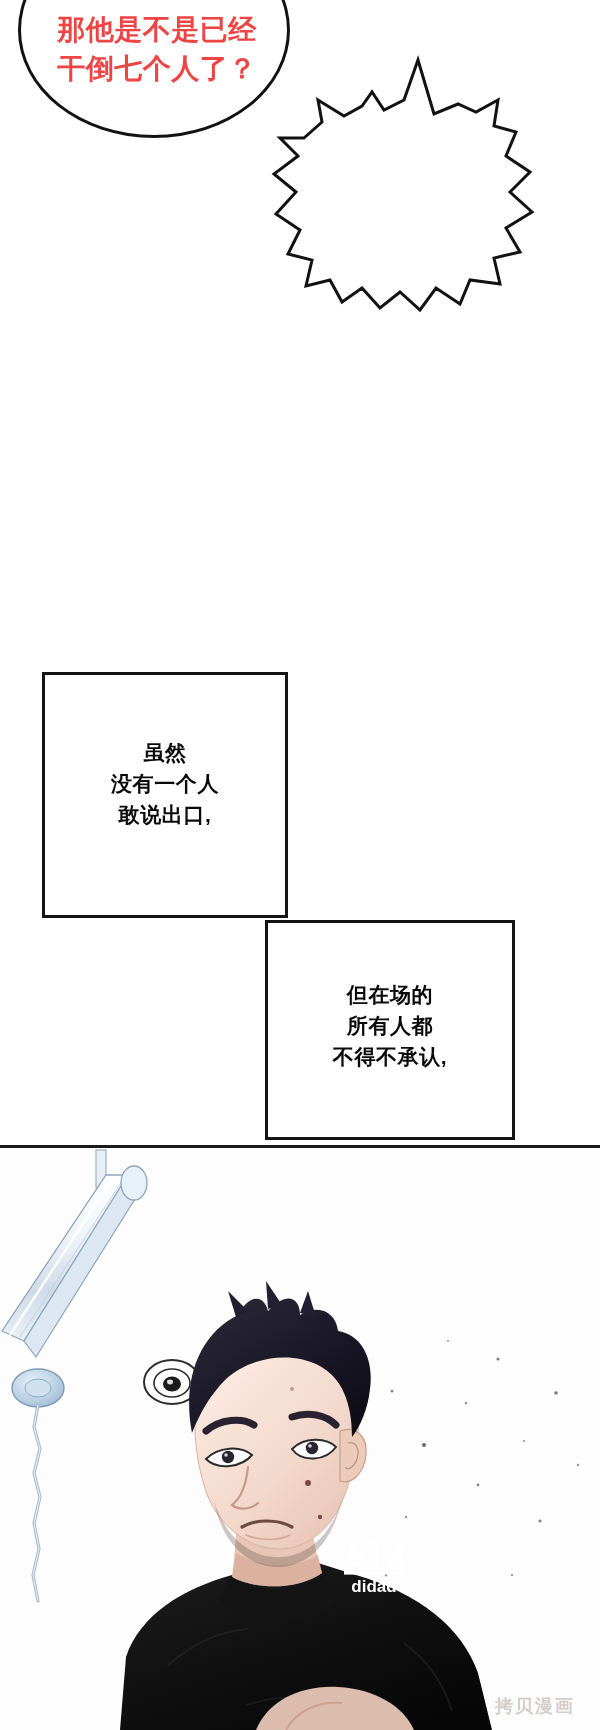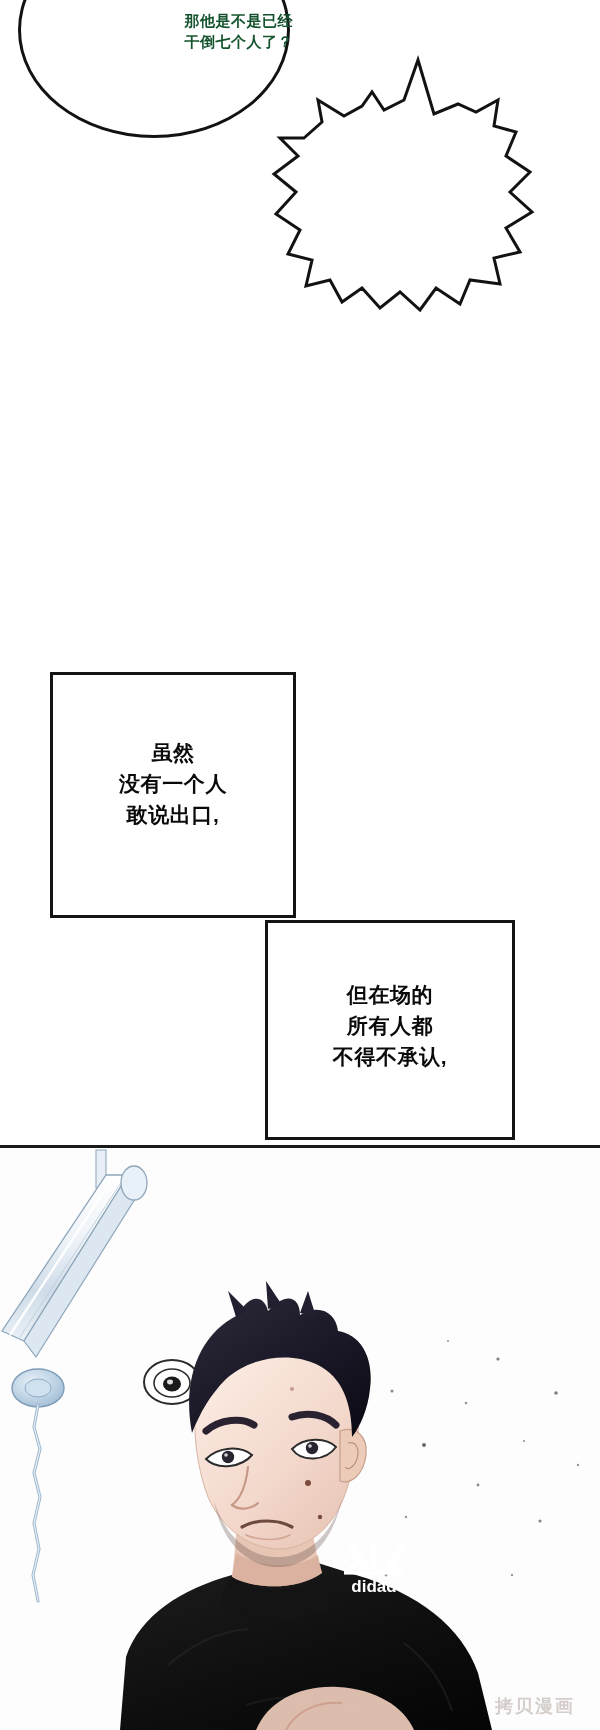--- a/index.html
+++ b/index.html
@@ -32,25 +32,25 @@
     border: 3px solid #121212;
     border-radius: 50% 50% 50% 50% / 50% 50% 50% 50%;
     background: #ffffff;
     box-sizing: border-box;
   }
   .bubble-oval-text {
     position: absolute;
     left: 0;
     top: 86px;
     width: 272px;
-    text-align: right;
-    font-size: 15px;
+    text-align: center;
+    font-size: 28px;
     font-weight: 700;
     line-height: 1.38;
-    color: #14532d;
+    color: #ef4444;
     letter-spacing: 0.5px;
     white-space: pre-line;
   }
 
   
   .bubble-spiky {
     left: 244px;
     top: 52px;
     width: 296px;
     height: 272px;
@@ -79,21 +79,21 @@
     position: absolute;
     width: 100%;
     text-align: center;
     font-size: 21px;
     font-weight: 700;
     line-height: 1.48;
     color: #0a0a0a;
     letter-spacing: 0.6px;
     white-space: pre-line;
   }
-  .narr-box-1 { left: 50px;  top: 672px; width: 246px; height: 246px; }
+  .narr-box-1 { left: 42px;  top: 672px; width: 246px; height: 246px; }
   .narr-box-1 .narr-text { top: 62px; }
   .narr-box-2 { left: 265px; top: 920px; width: 250px; height: 220px; }
   .narr-box-2 .narr-text { top: 56px; }
 
   
   .panel {
     left: 0;
     top: 1145px;
     width: 600px;
     height: 585px;

